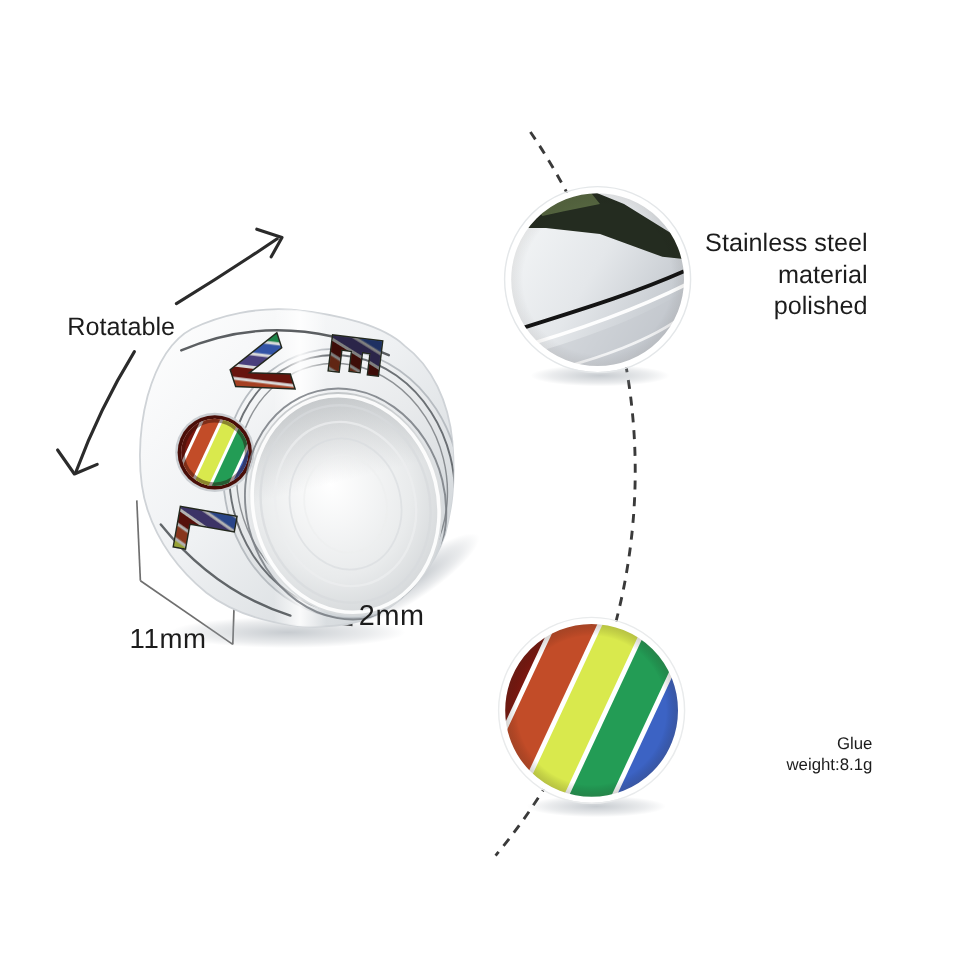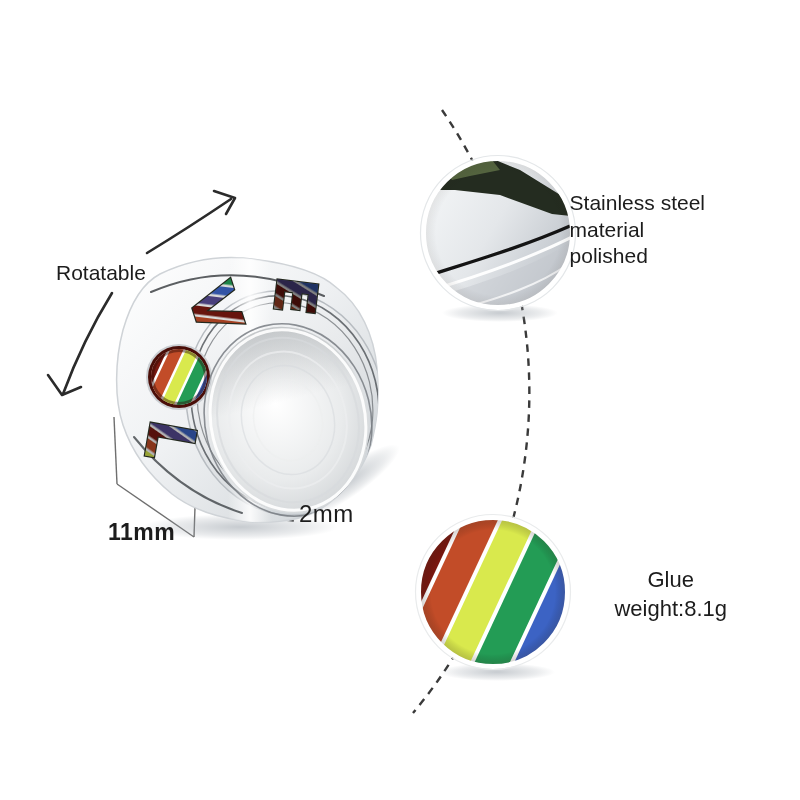--- a/index.html
+++ b/index.html
@@ -6,24 +6,24 @@
   body{
     width:800px;height:800px;position:relative;overflow:hidden;
     background:#ffffff;
     font-family:"Liberation Sans", sans-serif;
     color:#1c1c1c;
   }
   .stage{position:absolute;left:0;top:0;width:800px;height:800px;}
   svg{position:absolute;left:0;top:0;}
   .label{position:absolute;color:#1c1c1c;}
   .lbl-rotatable{left:56px;top:261px;font-size:21px;}
-  .lbl-width{left:108px;top:519px;font-size:23px;letter-spacing:.5px;font-weight:bold;}
+  .lbl-width{left:108px;top:519px;font-size:23px;letter-spacing:.5px;}
   .lbl-thickness{left:299px;top:500px;font-size:24px;letter-spacing:.5px;}
-  .lbl-material{right:95px;top:190px;font-size:21px;line-height:1.27;text-align:left;white-space:pre-line;}
-  .lbl-glue{right:73px;top:566px;font-size:22px;line-height:1.3;text-align:center;white-space:pre-line;}
+  .lbl-material{right:77px;top:190px;font-size:21px;line-height:1.27;text-align:right;white-space:pre-line;}
+  .lbl-glue{right:73px;top:610px;font-size:14px;line-height:1.3;text-align:right;white-space:pre-line;}
 </style>
 </head>
 <body>
 
 <div class="stage">
 
 <svg width="800" height="800" viewBox="0 0 800 800">
   <defs>
     <linearGradient id="bandGrad" x1="0" y1="0" x2="1" y2="1">
       <stop offset="0" stop-color="#ffffff"></stop>

